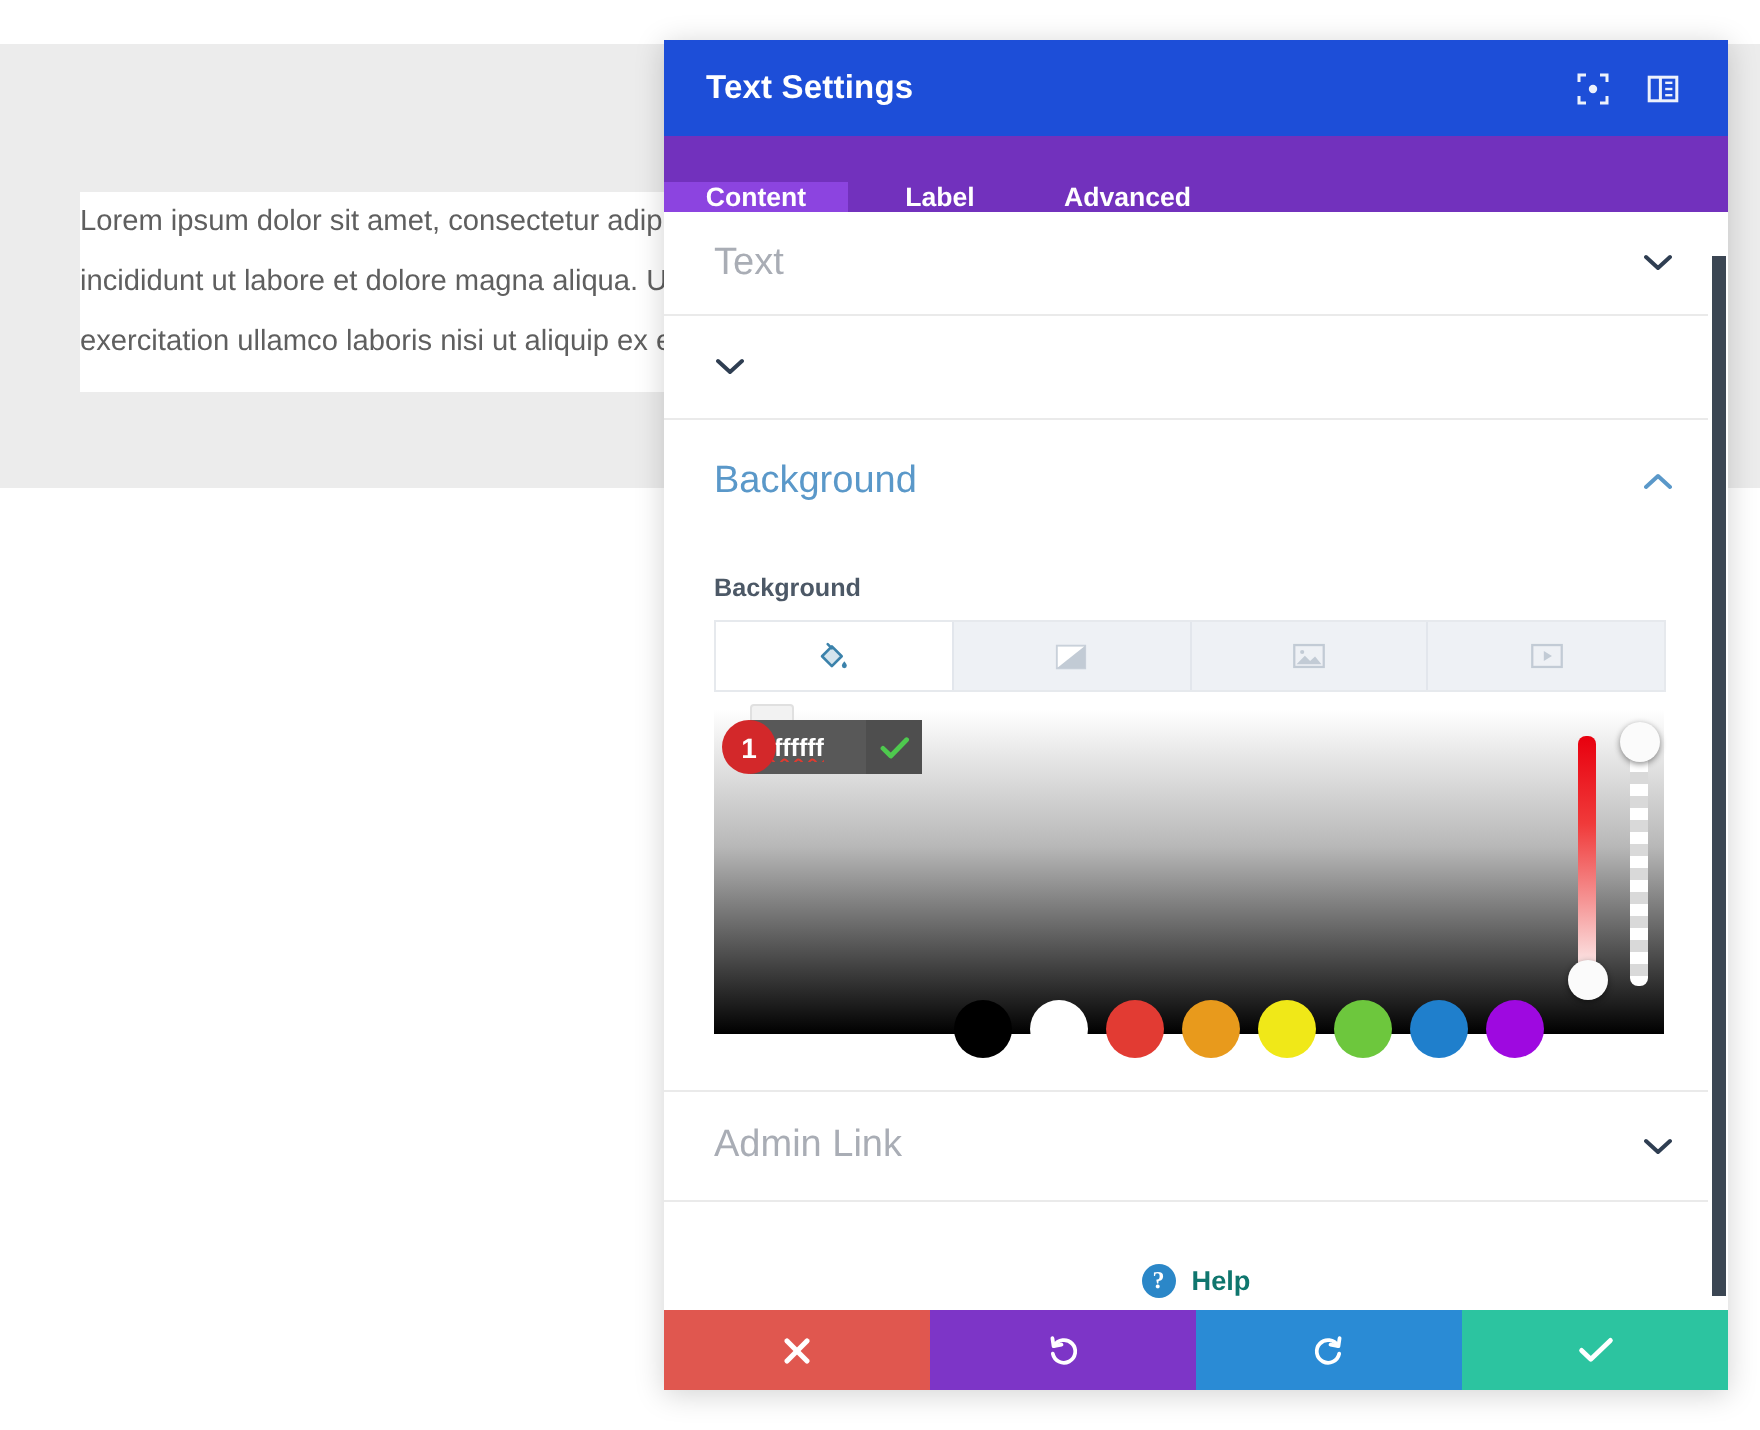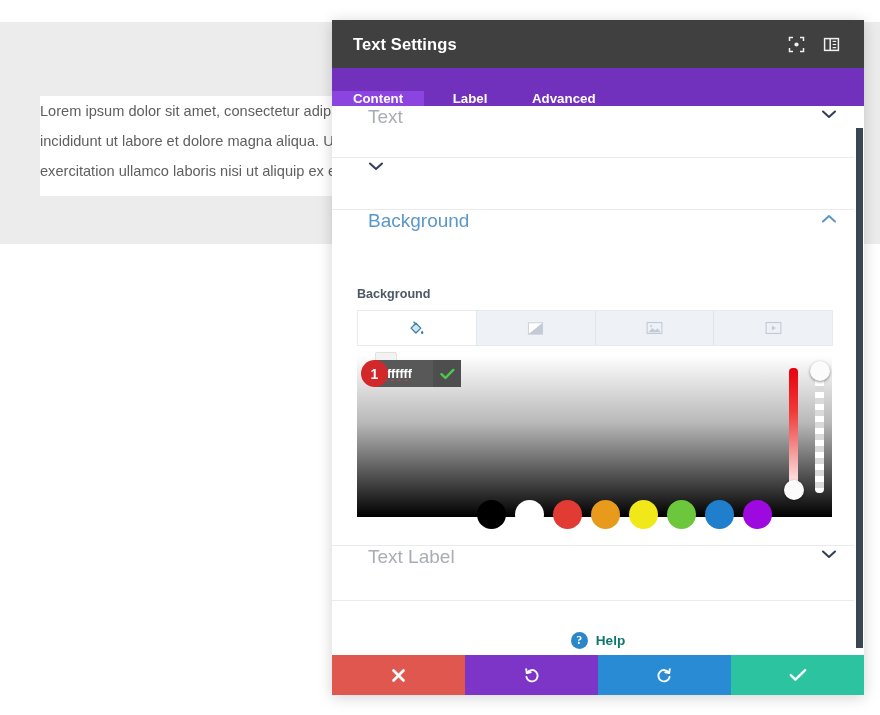--- a/index.html
+++ b/index.html
@@ -63,21 +63,21 @@
     box-shadow: 0 2px 14px rgba(0,0,0,0.18);
     overflow: hidden;
     display: flex;
     flex-direction: column;
   }
 
   
   .modal-header {
     position: relative;
     height: 48px;
-    background: #404040;
+    background: #1d4ed8;
     flex: 0 0 48px;
     display: flex;
     align-items: center;
     padding: 0 18px 0 21px;
   }
   .modal-title {
     color: #ffffff;
     font-size: 16.5px;
     font-weight: bold;
     letter-spacing: 0.1px;
@@ -133,22 +133,22 @@
     width: 7px;
     height: 520px;
     background: #3b4653;
     border-radius: 0px;
   }
 
   
   .acc-row {
     height: 52px;
     display: flex;
-    align-items: flex-start;
-    padding: 0 27px 0 36px;
+    align-items: center;
+    padding: 0 27px 0 25px;
     border-bottom: 1px solid #eaeaea;
     cursor: pointer;
   }
   .acc-row .acc-label {
     flex: 1;
     font-size: 19px;
     color: #a9adb5;
     font-weight: normal;
   }
   .acc-row.open .acc-label { color: #5a98c9; }
@@ -467,21 +467,21 @@
             <div class="swatch" style="background: rgb(109, 199, 61);"></div>
             <div class="swatch" style="background: rgb(31, 127, 204);"></div>
             <div class="swatch" style="background: rgb(158, 9, 224);"></div>
           </div>
         </div>
 
         <div class="picker-spacer"></div>
       </div>
 
       <div class="acc-row" style="border-top:1px solid #eaeaea;height:56px;">
-        <div class="acc-label">Text Label</div>
+        <div class="acc-label">Admin Link</div>
         <div class="chev">
           <svg width="14" height="9" viewBox="0 0 14 9" fill="none" stroke="currentColor" stroke-width="2" stroke-linecap="round" stroke-linejoin="round">
               <polyline points="1,1.5 7,7 13,1.5"></polyline>
             </svg>
         </div>
       </div>
 
       <div class="help-row">
         <div class="help-icon">?</div>
         <div class="help-text">Help</div>

